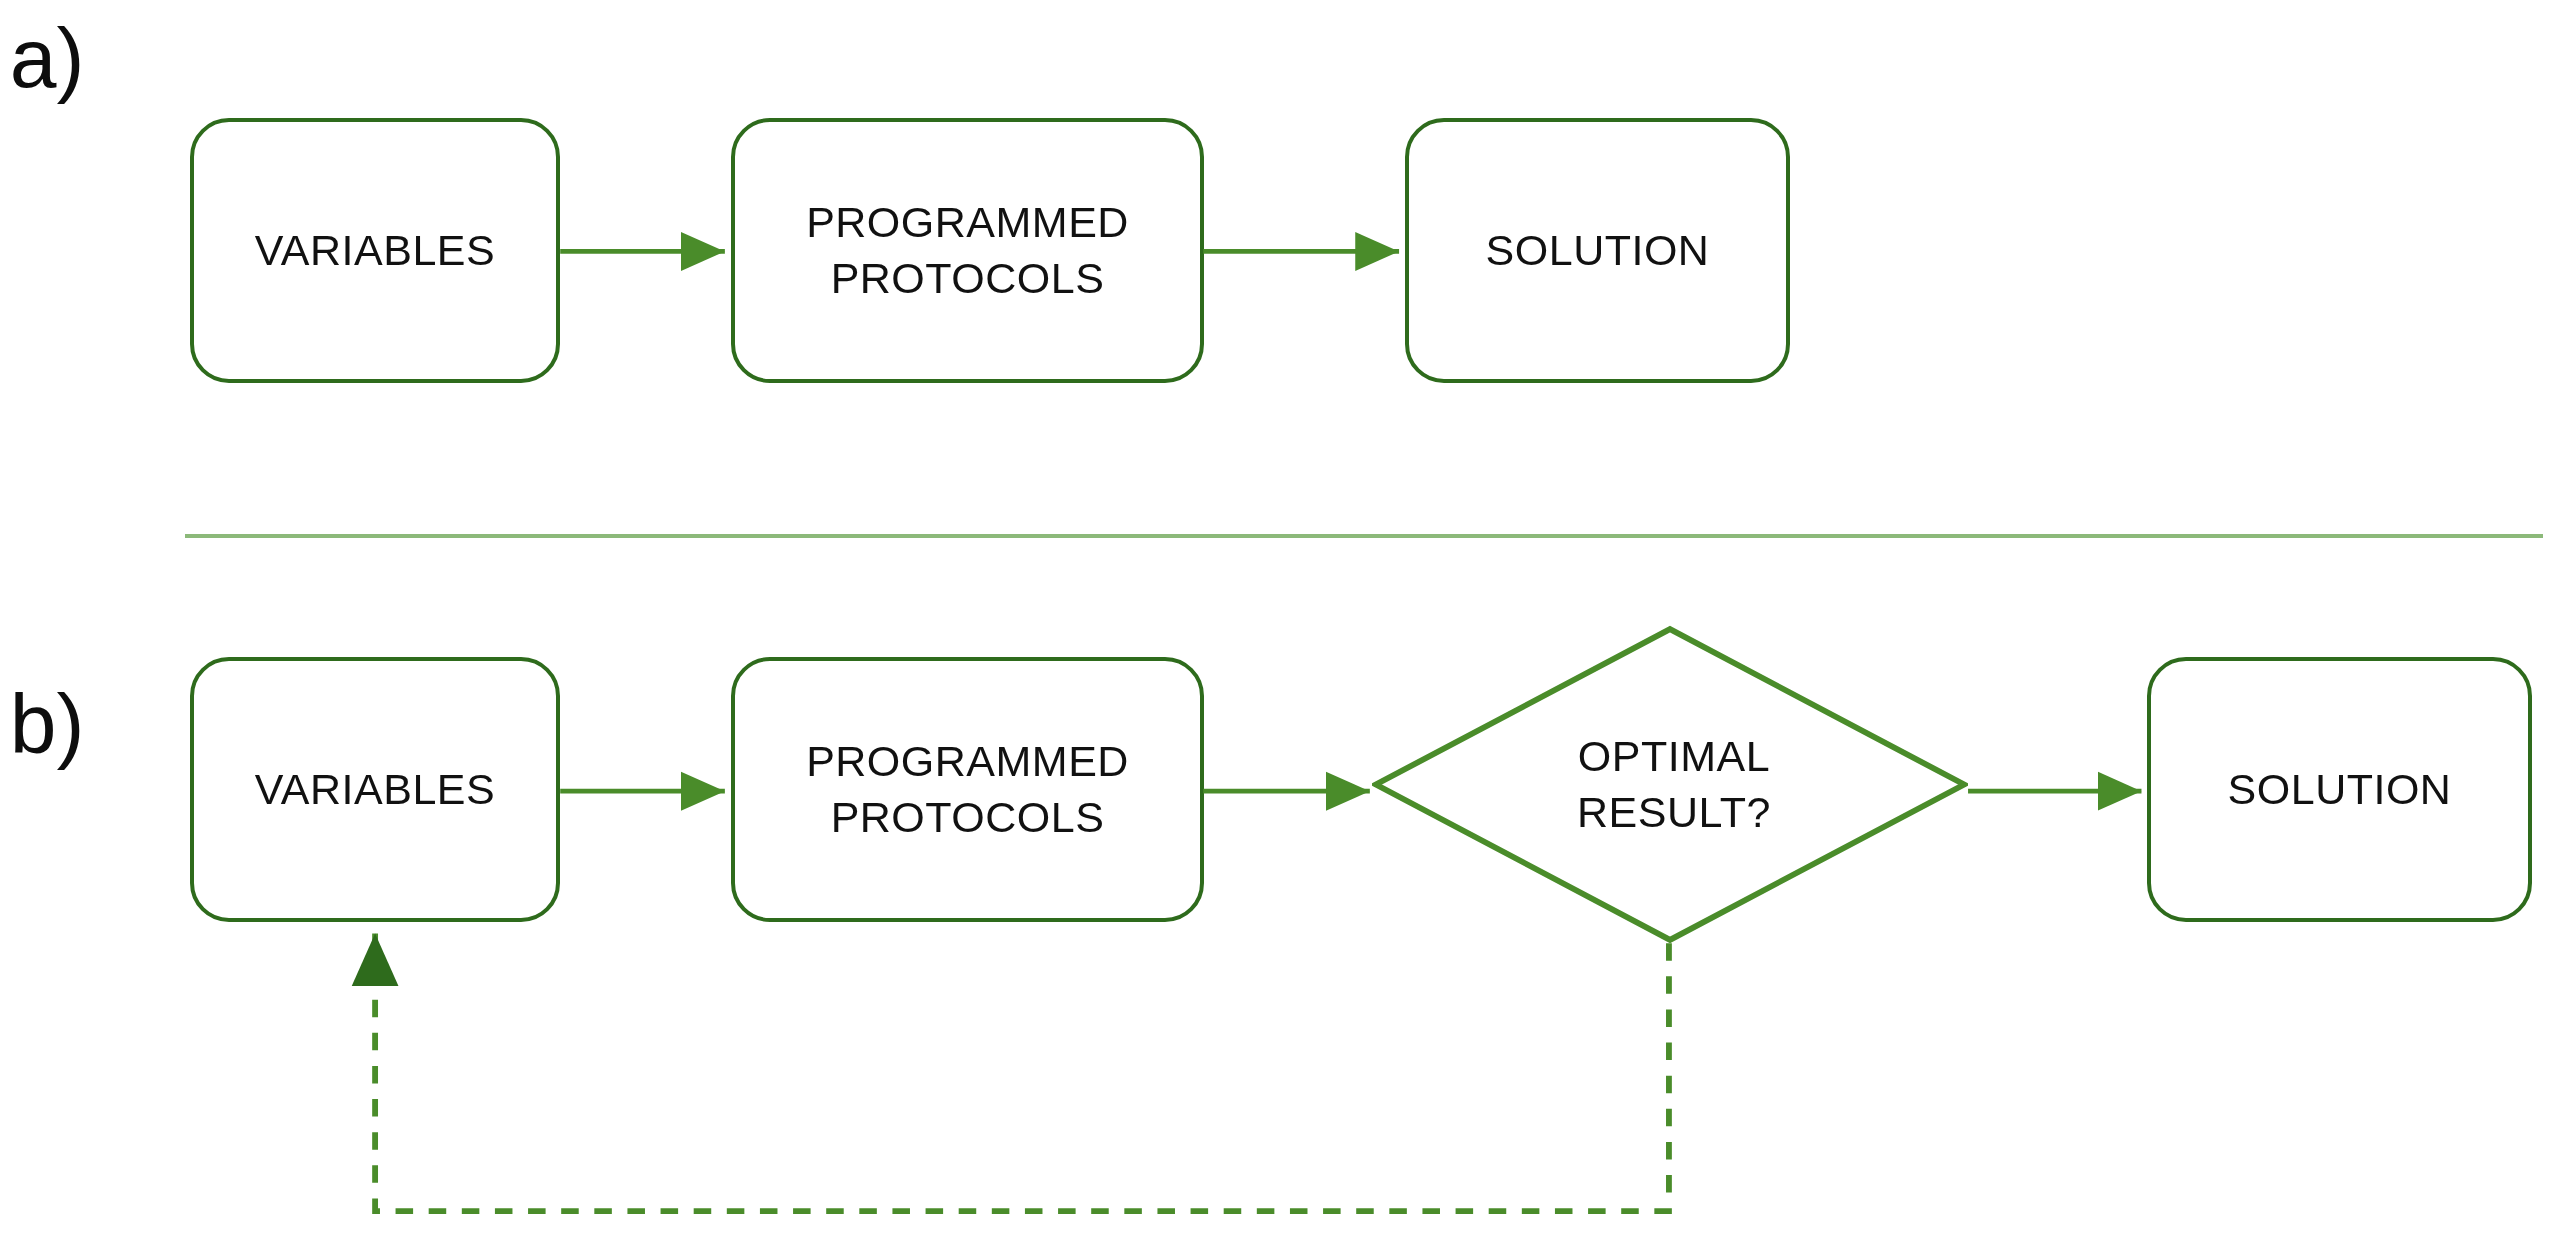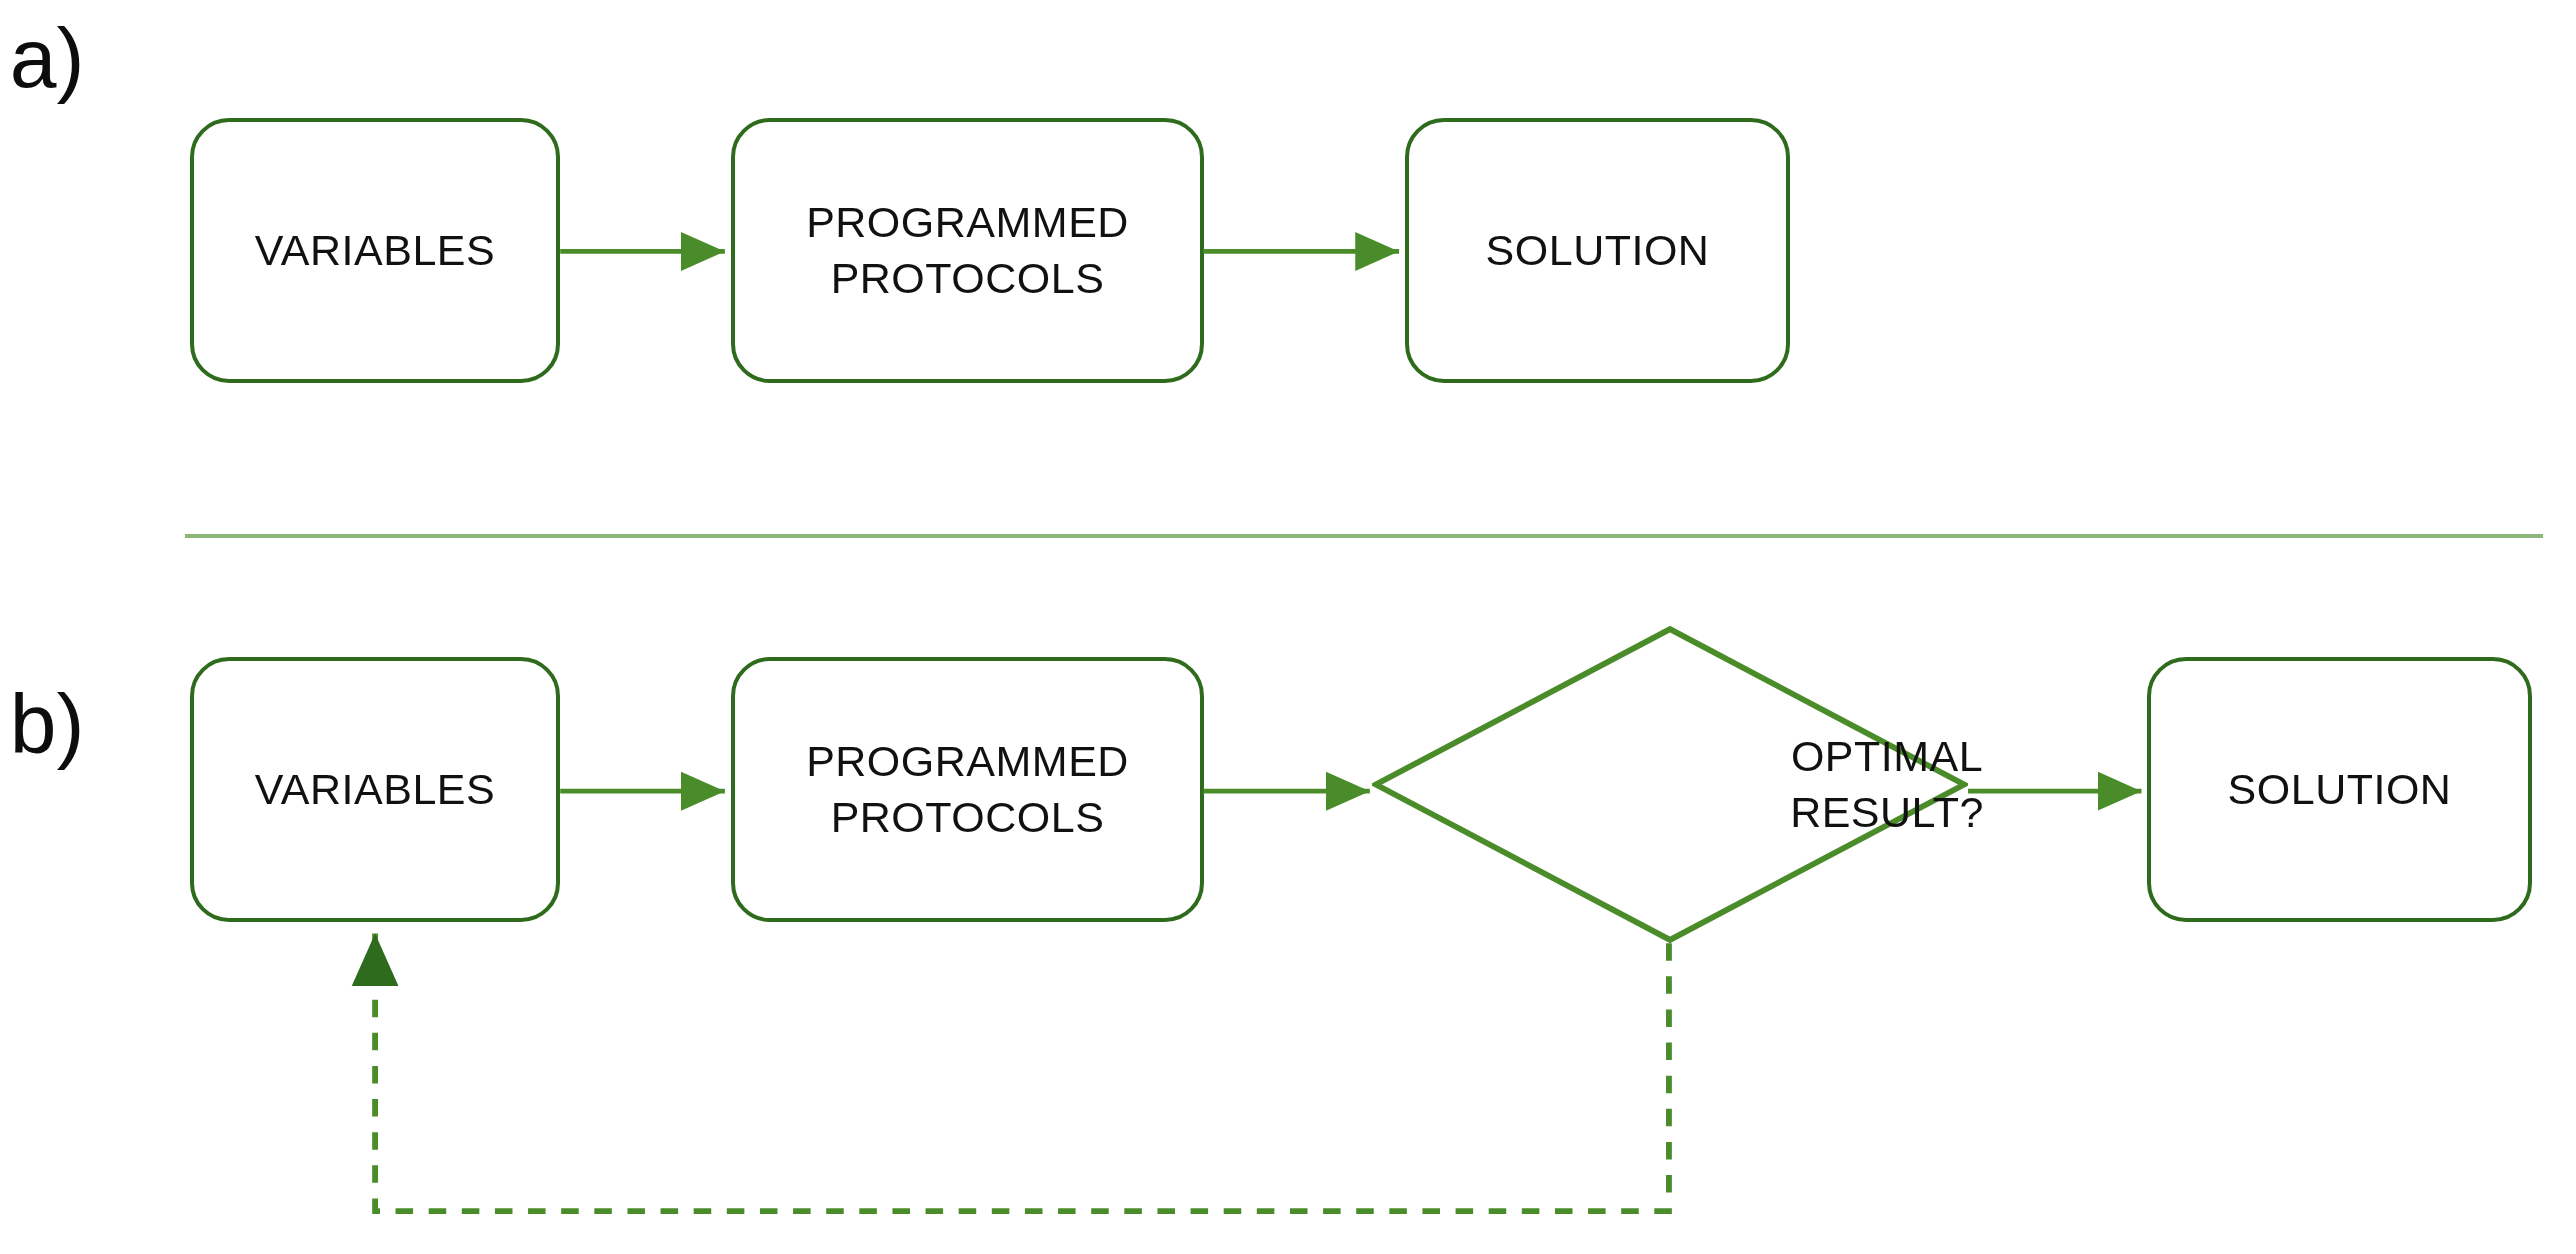--- a/index.html
+++ b/index.html
@@ -44,27 +44,27 @@
     color: #111111;
     line-height: 1.28;
     letter-spacing: 0.5px;
     white-space: pre-line;
   }
   .diamond-wrap {
     position: absolute;
   }
   .diamond-text {
     position: absolute;
-    left: 16px;
+    left: 4px;
     top: 0;
     width: 100%;
     height: 100%;
     display: flex;
     align-items: center;
-    justify-content: flex-end;
+    justify-content: center;
     text-align: center;
     pointer-events: none;
   }
   .divider {
     position: absolute;
     background: #8cb97a;
   }
   svg.overlay {
     position: absolute;
     left: 0;

